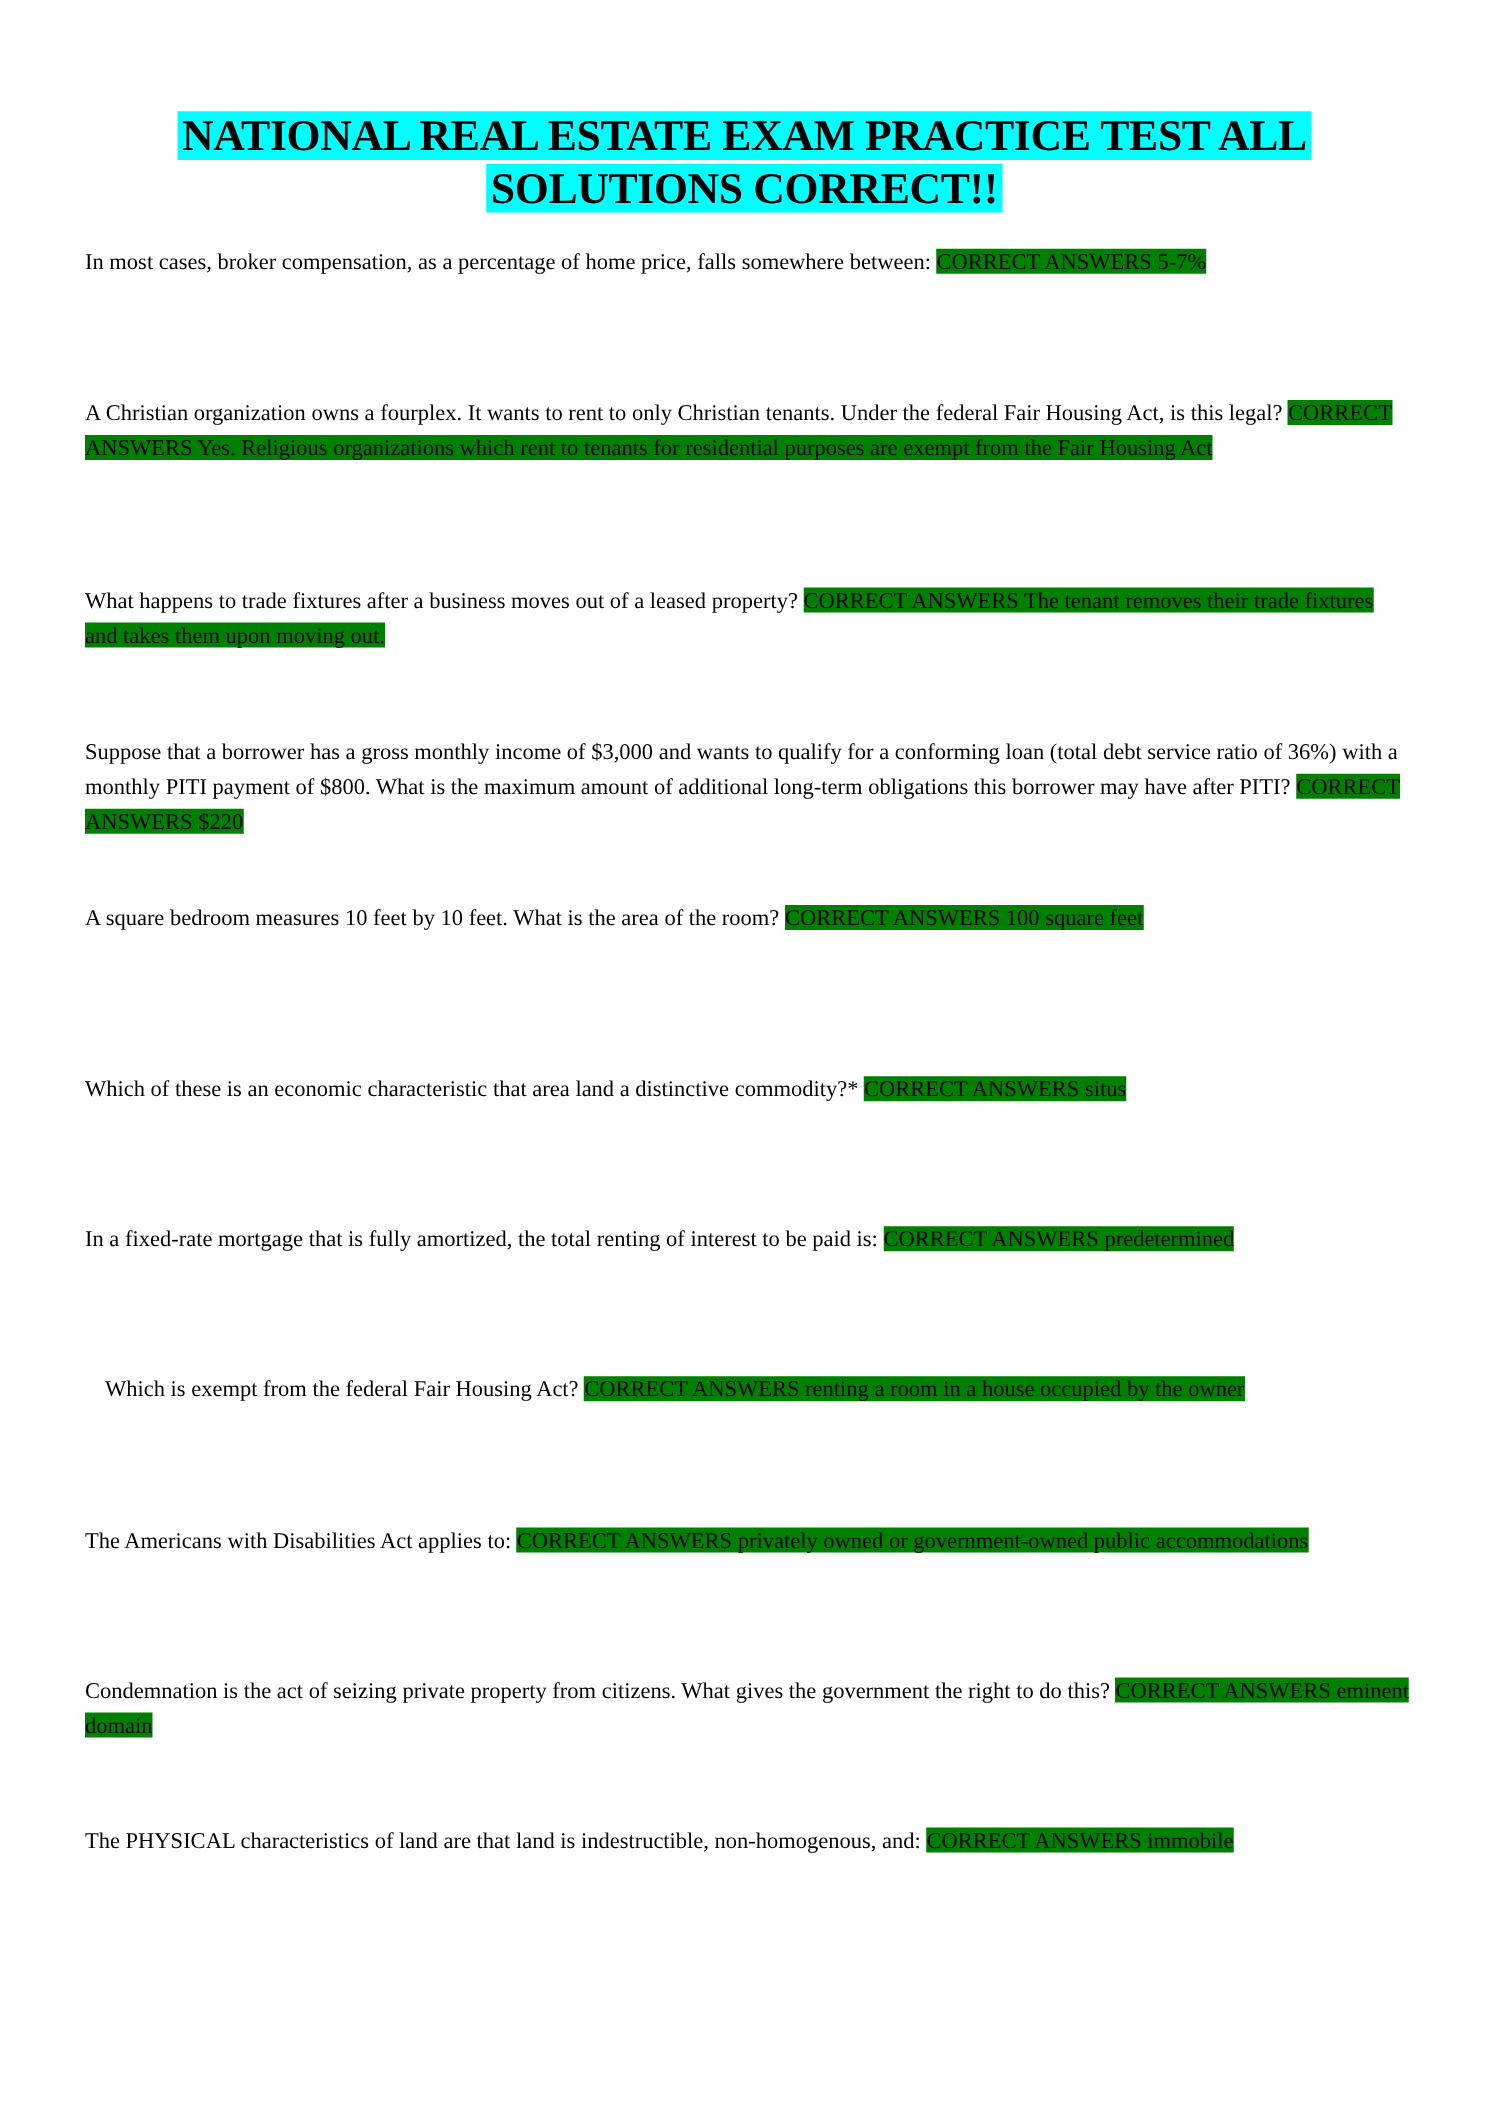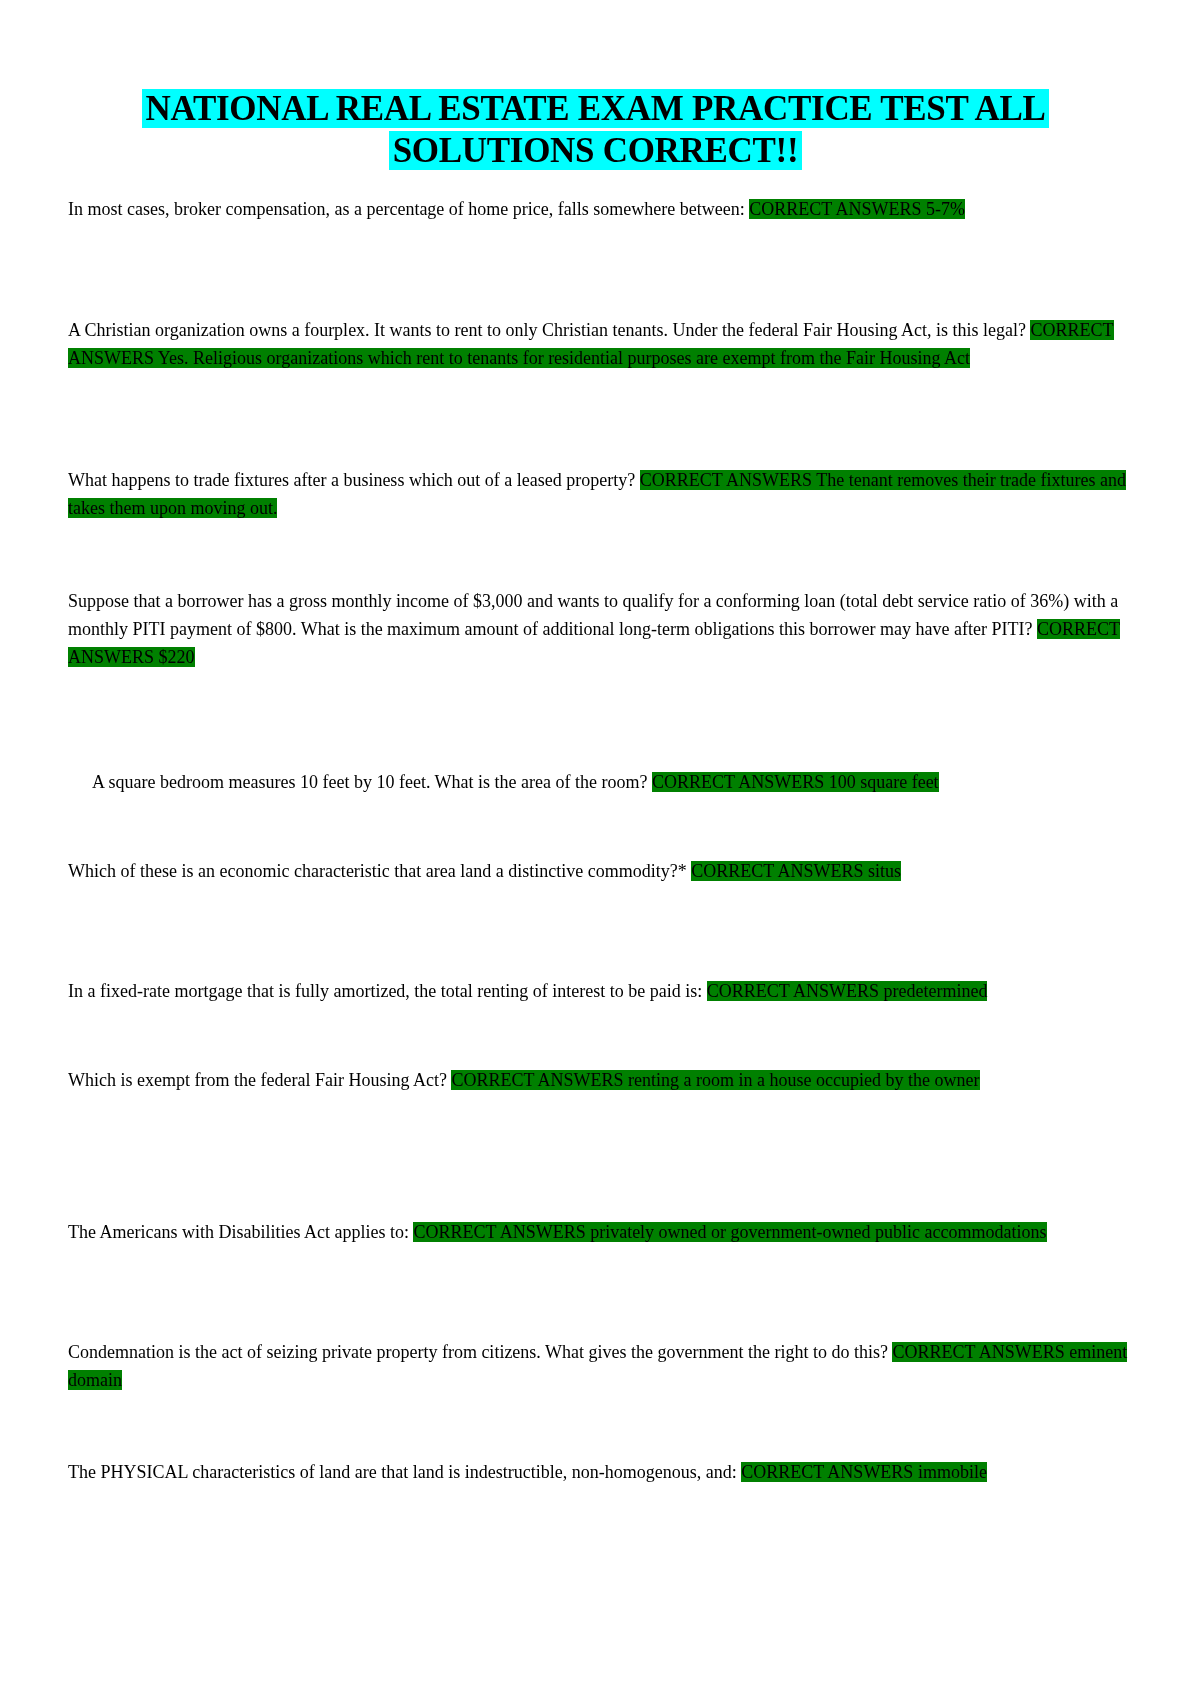--- a/index.html
+++ b/index.html
@@ -63,40 +63,40 @@
 
   <p class="qa" style="top:195px;">
     <span>In most cases, broker compensation, as a percentage of home price, falls somewhere between: </span><span class="answer">CORRECT ANSWERS 5-7%</span>
   </p>
 
   <p class="qa" style="top:316px;">
     <span>A Christian organization owns a fourplex. It wants to rent to only Christian tenants. Under the federal Fair Housing Act, is this legal? </span><span class="answer">CORRECT ANSWERS Yes. Religious organizations which rent to tenants for residential purposes are exempt from the Fair Housing Act</span>
   </p>
 
   <p class="qa" style="top:466px;">
-    <span>What happens to trade fixtures after a business which out of a leased property? </span><span class="answer">CORRECT ANSWERS The tenant removes their trade fixtures and takes them upon moving out.</span>
+    <span>What happens to trade fixtures after a business moves out of a leased property? </span><span class="answer">CORRECT ANSWERS The tenant removes their trade fixtures and takes them upon moving out.</span>
   </p>
 
   <p class="qa" style="top:587px;">
     <span>Suppose that a borrower has a gross monthly income of $3,000 and wants to qualify for a conforming loan (total debt service ratio of 36%) with a monthly PITI payment of $800. What is the maximum amount of additional long-term obligations this borrower may have after PITI? </span><span class="answer">CORRECT ANSWERS $220</span>
   </p>
 
-  <p class="qa" style="top:768px;margin-left:24px;">
+  <p class="qa" style="top:720px;">
     <span>A square bedroom measures 10 feet by 10 feet. What is the area of the room? </span><span class="answer">CORRECT ANSWERS 100 square feet</span>
   </p>
 
   <p class="qa" style="top:857px;">
     <span>Which of these is an economic characteristic that area land a distinctive commodity?* </span><span class="answer">CORRECT ANSWERS situs</span>
   </p>
 
   <p class="qa" style="top:977px;">
     <span>In a fixed-rate mortgage that is fully amortized, the total renting of interest to be paid is: </span><span class="answer">CORRECT ANSWERS predetermined</span>
   </p>
 
-  <p class="qa" style="top:1066px;">
+  <p class="qa" style="top:1097px;margin-left:16px;">
     <span>Which is exempt from the federal Fair Housing Act? </span><span class="answer">CORRECT ANSWERS renting a room in a house occupied by the owner</span>
   </p>
 
   <p class="qa" style="top:1218px;">
     <span>The Americans with Disabilities Act applies to: </span><span class="answer">CORRECT ANSWERS privately owned or government-owned public accommodations</span>
   </p>
 
   <p class="qa" style="top:1338px;">
     <span>Condemnation is the act of seizing private property from citizens. What gives the government the right to do this? </span><span class="answer">CORRECT ANSWERS eminent domain</span>
   </p>

